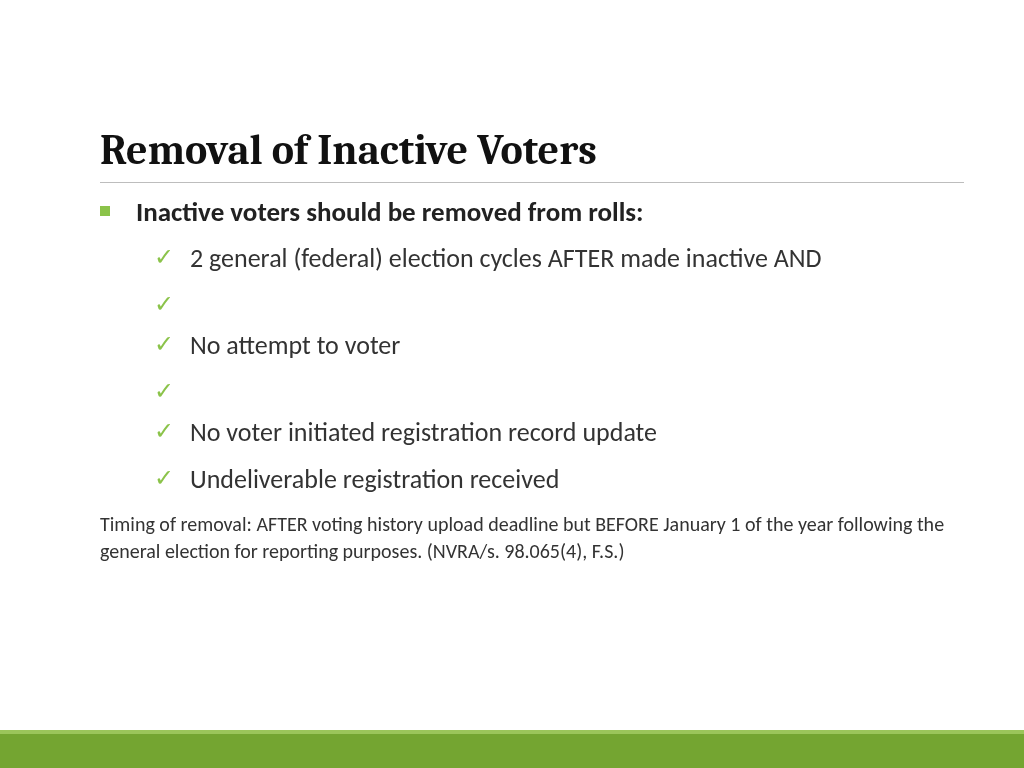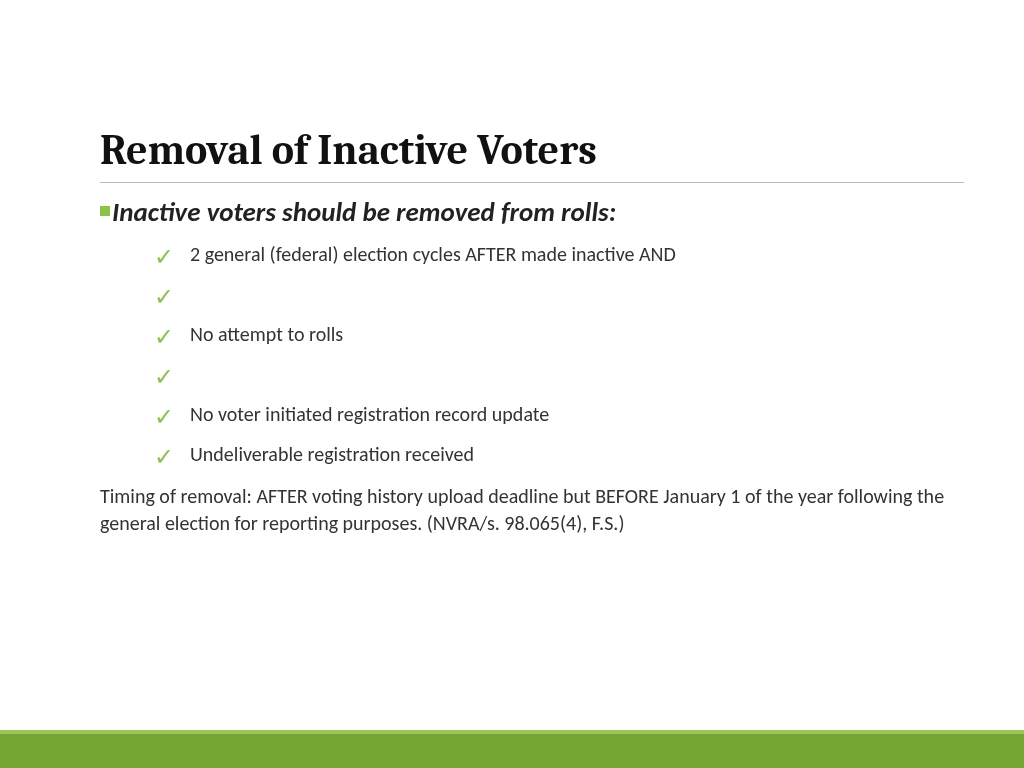--- a/index.html
+++ b/index.html
@@ -25,23 +25,22 @@
     background: #bdbdbd;
   }
   .body {
     position: absolute;
     left: 100px;
     top: 190px;
     right: 60px;
   }
   .lvl1 {
     display: flex;
-    gap: 2px;
+    gap: 26px;
     margin-top: 4px;
-    font-style: italic;
   }
   .sq-bullet {
     width: 10px; height: 10px; background: #8bc34a; flex: 0 0 10px; margin-top: 12px;
   }
   .lvl1-text {
     font-size: 27px; font-weight: 700; color: #222; line-height: 1.3;
   }
   .checklist {
     margin-left: 54px;
     margin-top: 6px;
@@ -52,21 +51,21 @@
     margin-top: 12px;
   }
   .check-mark {
     color: #8bc34a;
     font-size: 24px;
     line-height: 1;
     flex: 0 0 22px;
     margin-top: 4px;
   }
   .check-text {
-    font-size: 20px;
+    font-size: 26px;
     color: #333;
     line-height: 1.35;
   }
   .para {
     margin-top: 14px;
     font-size: 20px;
     color: #333;
     line-height: 1.35;
   }
   .footer-stripe {
@@ -99,21 +98,21 @@
     <div class="checklist">
       <div class="check-item">
         <div class="check-mark">✓</div>
         <div class="check-text">2 general (federal) election cycles AFTER made inactive AND</div>
       </div>
       <div class="check-item">
         <div class="check-mark">✓</div>
       </div>
       <div class="check-item">
         <div class="check-mark">✓</div>
-        <div class="check-text">No attempt to rolls</div>
+        <div class="check-text">No attempt to voter</div>
       </div>
       <div class="check-item">
         <div class="check-mark">✓</div>
       </div>
       <div class="check-item">
         <div class="check-mark">✓</div>
         <div class="check-text">No voter initiated registration record update</div>
       </div>
       <div class="check-item">
         <div class="check-mark">✓</div>

